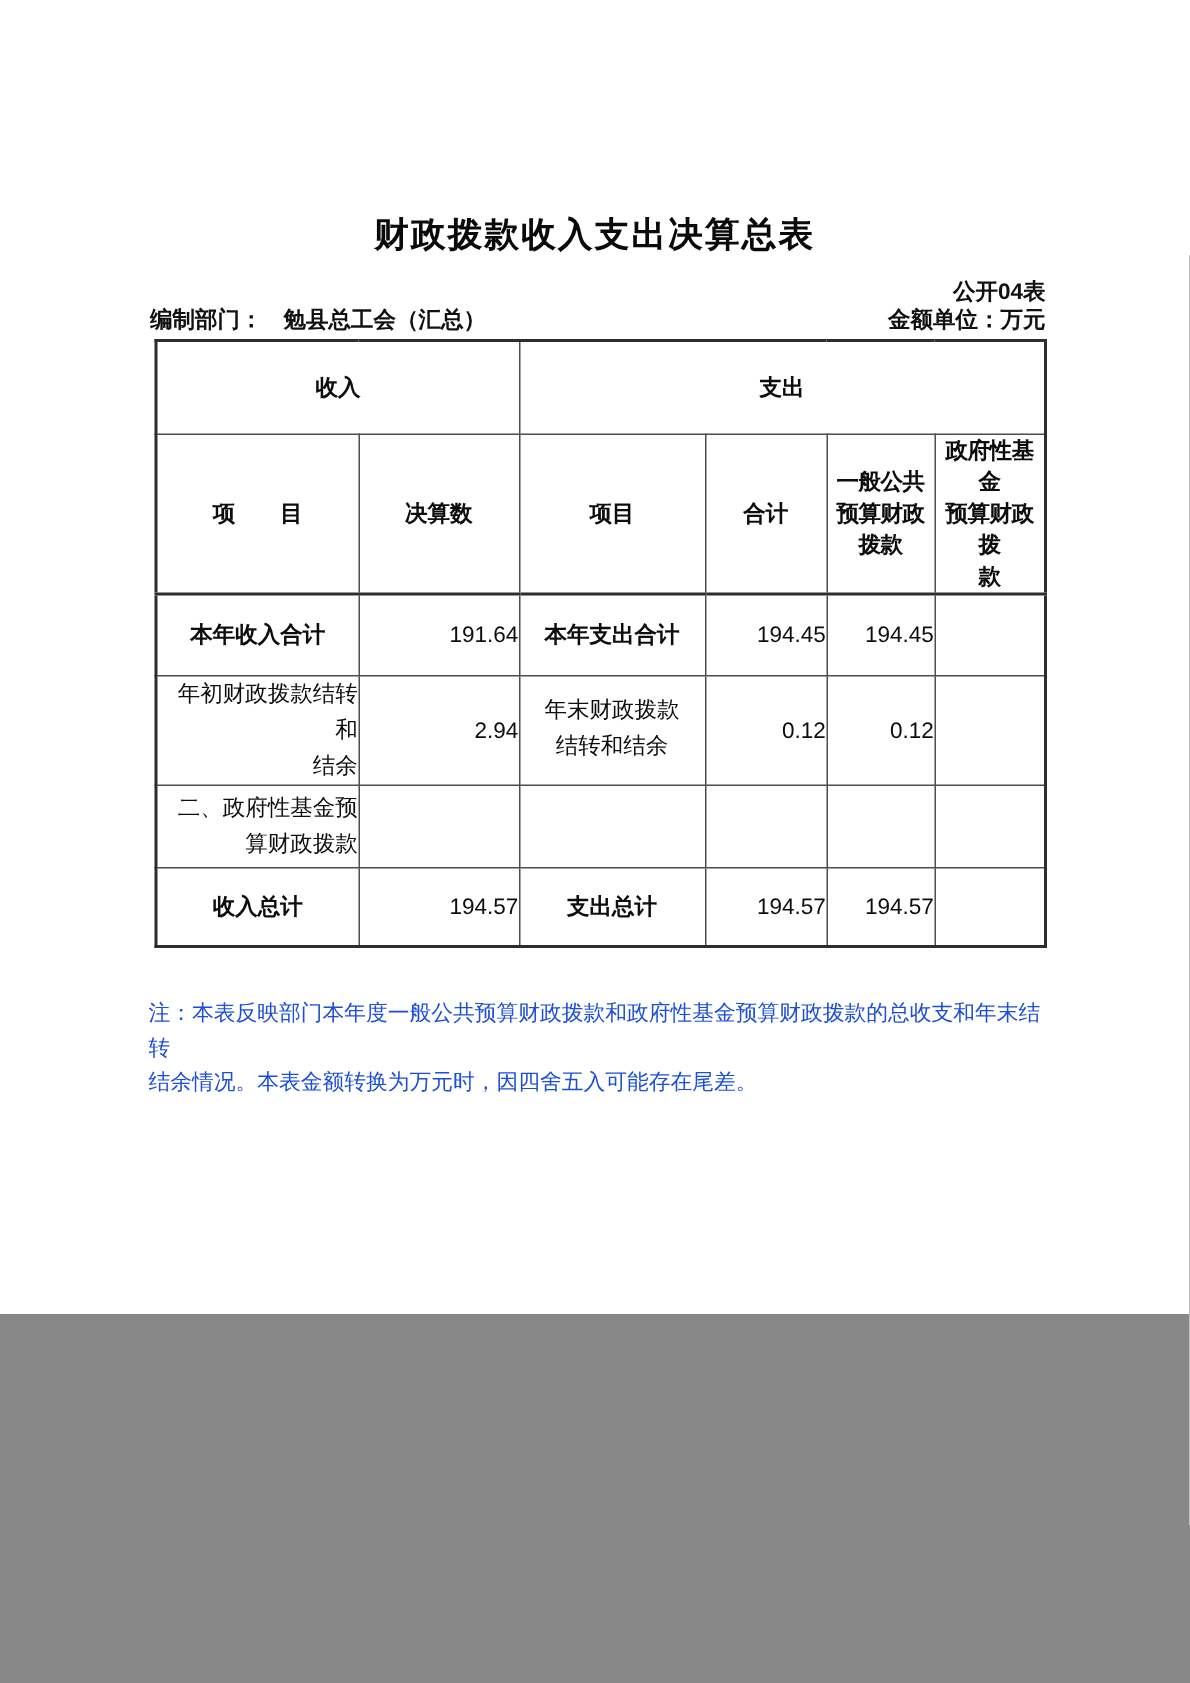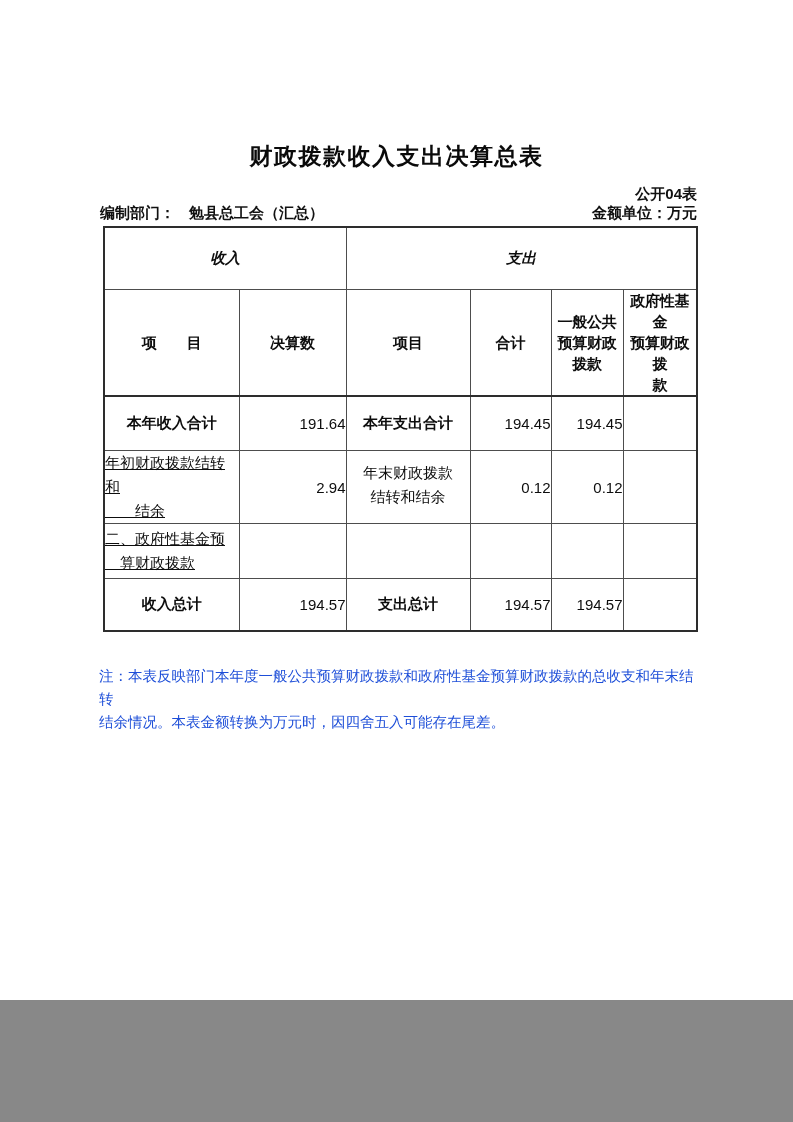--- a/index.html
+++ b/index.html
@@ -1,17 +1,17 @@
 <!DOCTYPE html>
 <html><head>
 <meta charset="utf-8">
 <style>
   html,body { margin:0; padding:0; background:#888; }
   .page {
-    position:relative; width:793px; height:1000px; margin:0 auto;
+    position:relative; width:793px; height:876px; margin:0 auto;
     background:#ffffff; overflow:hidden; color:#111;
     font-family:"Liberation Serif", serif;
   }
   .doc-title {
     position:absolute; top:141px; left:0; width:793px;
     text-align:center; font-family:"Liberation Sans", sans-serif;
     font-weight:bold; font-size:23px; letter-spacing:1.5px; color:#0a0a0a;
   }
   .table-code {
     position:absolute; top:185px; left:103px; width:594px;
@@ -29,42 +29,41 @@
     position:absolute; top:226px; left:103px;
     border-collapse:collapse; table-layout:fixed; width:594px;
     border:2px solid #2d2d2d;
   }
   table.fiscal td {
     border:1px solid #4d4d4d;
     vertical-align:middle; padding:0;
     font-size:15px; color:#0d0d0d;
     overflow:hidden;
   }
-  tr.row-group { height:62px;font-style:italic; }
+  tr.row-group { height:62px; }
   tr.row-colhead { height:78px; }
   tr.row-colhead td { border-bottom:2px solid #2d2d2d; }
   tr.row-data { height:55px; }
   tr.row-total { height:52px; }
 
   td.gh, td.h, td.lbl-b {
     text-align:center; font-weight:bold;
     font-family:"Liberation Sans", sans-serif;
   }
   td.gh { font-size:16px; }
   td.h  { white-space:pre-line; line-height:21px; }
   td.h-sm { font-size:14px; letter-spacing:-0.3px; }
   td.num {
     text-align:right; padding-right:2px;
     font-family:"Liberation Sans", sans-serif;
   }
   td.lbl-l {
-    text-align:left; padding-left:2px;
+    text-align:right; padding-left:2px;
     white-space:pre-line; line-height:24px;
     font-family:"Liberation Serif", serif;
-    text-decoration:underline;
   }
   td.lbl-c {
     text-align:center; white-space:pre-line; line-height:24px;
     font-family:Liberation Mono, monospace;
   }
   .note {
     position:absolute; top:665px; left:99px; width:600px;
     font-family:"Liberation Serif", serif; font-size:14.5px;
     line-height:23px; white-space:pre-line; color:#1d4ed8;
   }

